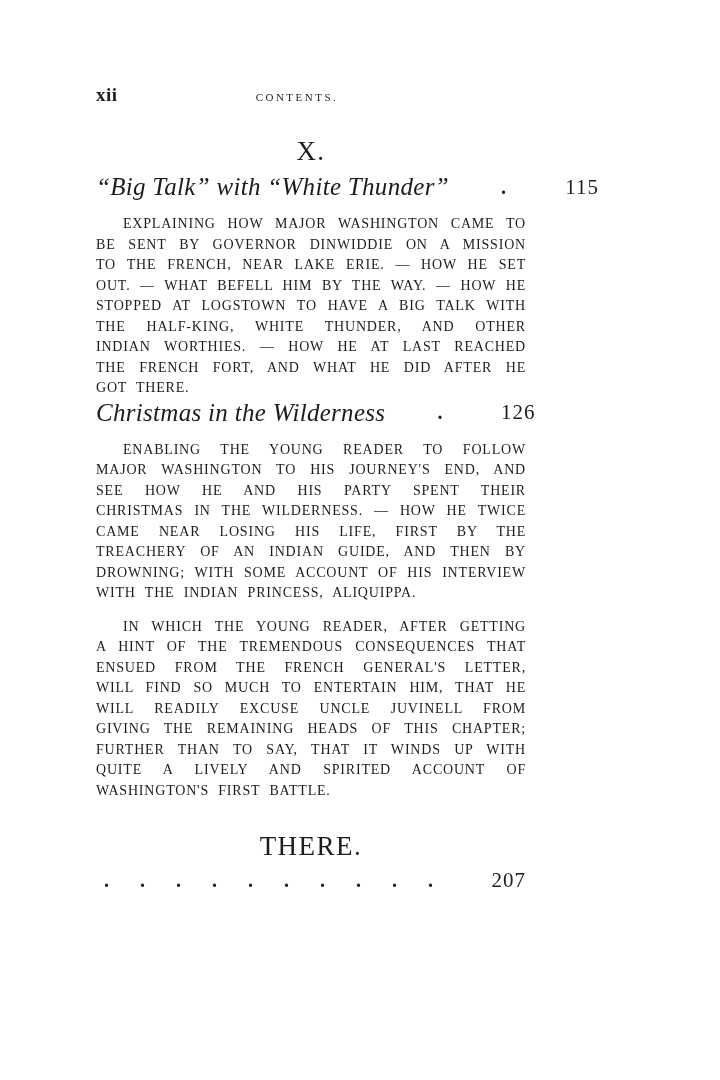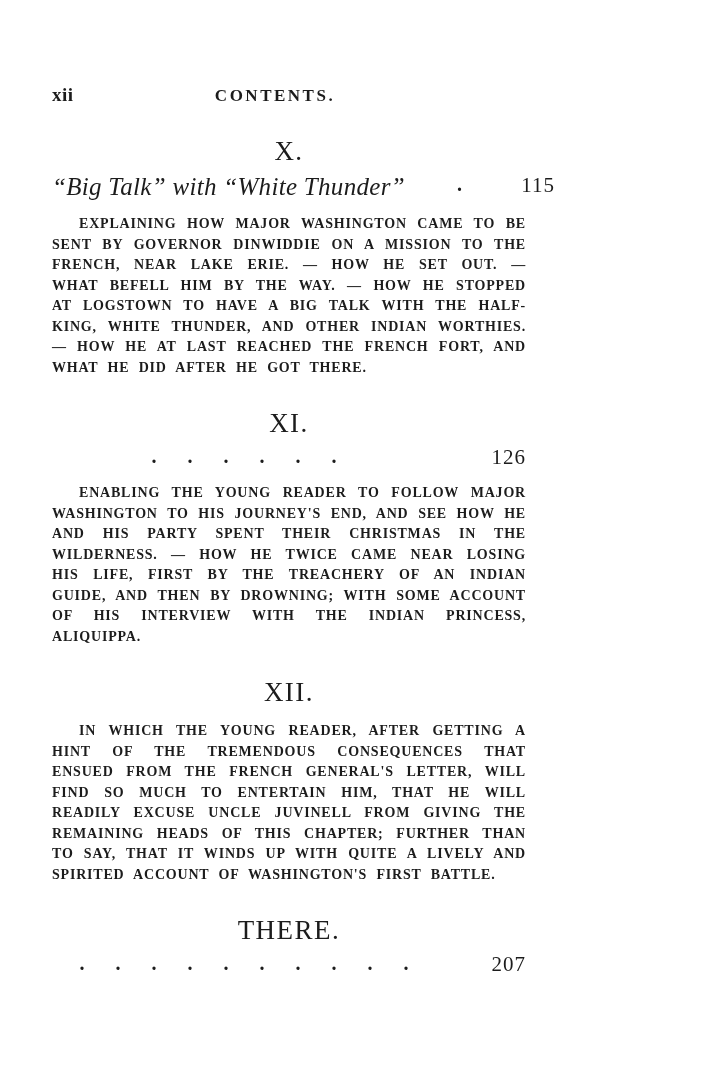--- a/index.html
+++ b/index.html
@@ -11,51 +11,51 @@
     width: 720px;
     height: 1080px;
     font-family: "Liberation Serif", serif;
     color: #1c1c1c;
     -webkit-font-smoothing: antialiased;
   }
   .page {
     box-sizing: border-box;
     width: 598px;
     height: 1080px;
-    padding: 84px 72px 0 52px;
+    padding: 84px 72px 0 96px;
     background: #ffffff;
     overflow: hidden;
   }
   .header {
     display: grid;
     grid-template-columns: 1fr auto 1fr;
     align-items: baseline;
   }
   .folio {
     font-weight: 700;
     font-size: 19px;
     letter-spacing: 0.5px;
   }
   .running-title {
-    font-size: 17px;
+    font-size: 11px;
     letter-spacing: 2.5px;
-    font-weight: 700;
+    font-weight: 400;
     transform: translateX(-14px);
     text-align: right;
   }
   .chapter-numeral {
     text-align: center;
     font-size: 27px;
     letter-spacing: 1.5px;
     margin: 30px 0 6px 0;
     line-height: 1.15;
   }
   .toc-line {
     display: flex;
-    align-items: flex-start;
+    align-items: center;
     margin: 0 0 13px 0;
     gap: 44px;
   }
   .toc-title {
     font-style: italic;
     font-size: 25px;
     white-space: nowrap;
     letter-spacing: 0.3px;
   }
   .toc-dots {
@@ -70,21 +70,21 @@
   }
   .toc-page {
     font-size: 21px;
     min-width: 46px;
     text-align: right;
     letter-spacing: 1px;
   }
   .summary {
     margin: 13px 0 0 0;
     font-size: 14px;
-    font-weight: 700;
+    font-weight: 400;
     letter-spacing: 0.8px;
     word-spacing: 5px;
     line-height: 20.5px;
     text-align: justify;
     text-align-last: left;
     text-indent: 27px;
   }
 </style>
 </head>
 <body>
@@ -101,30 +101,29 @@
     <div class="chapter-numeral">X.</div>
     <div class="toc-line">
       <span class="toc-title">“Big Talk” with “White Thunder”</span>
       <span class="toc-dots">. . .</span>
       <span class="toc-page">115</span>
     </div>
     <p class="summary">EXPLAINING HOW MAJOR WASHINGTON CAME TO BE SENT BY GOVERNOR DINWIDDIE ON A MISSION TO THE FRENCH, NEAR LAKE ERIE. — HOW HE SET OUT. — WHAT BEFELL HIM BY THE WAY. — HOW HE STOPPED AT LOGSTOWN TO HAVE A BIG TALK WITH THE HALF-KING, WHITE THUNDER, AND OTHER INDIAN WORTHIES. — HOW HE AT LAST REACHED THE FRENCH FORT, AND WHAT HE DID AFTER HE GOT THERE.</p>
   </section>
 
   <section class="chapter">
-    <div class="chapter-numeral">XI.</div>
     <div class="toc-line">
+      <span class="toc-title">Christmas in the Wilderness</span>
       <span class="toc-dots">. . . . . .</span>
       <span class="toc-page">126</span>
     </div>
     <p class="summary">ENABLING THE YOUNG READER TO FOLLOW MAJOR WASHINGTON TO HIS JOURNEY'S END, AND SEE HOW HE AND HIS PARTY SPENT THEIR CHRISTMAS IN THE WILDERNESS. — HOW HE TWICE CAME NEAR LOSING HIS LIFE, FIRST BY THE TREACHERY OF AN INDIAN GUIDE, AND THEN BY DROWNING; WITH SOME ACCOUNT OF HIS INTERVIEW WITH THE INDIAN PRINCESS, ALIQUIPPA.</p>
   </section>
 
   <section class="chapter">
-    <div class="chapter-numeral">XII.</div>
     <p class="summary">IN WHICH THE YOUNG READER, AFTER GETTING A HINT OF THE TREMENDOUS CONSEQUENCES THAT ENSUED FROM THE FRENCH GENERAL'S LETTER, WILL FIND SO MUCH TO ENTERTAIN HIM, THAT HE WILL READILY EXCUSE UNCLE JUVINELL FROM GIVING THE REMAINING HEADS OF THIS CHAPTER; FURTHER THAN TO SAY, THAT IT WINDS UP WITH QUITE A LIVELY AND SPIRITED ACCOUNT OF WASHINGTON'S FIRST BATTLE.</p>
   </section>
 
   <section class="chapter">
     <div class="chapter-numeral">THERE.</div>
     <div class="toc-line">
       <span class="toc-dots">. . . . . . . . . .</span>
       <span class="toc-page">207</span>
     </div>
   </section>

